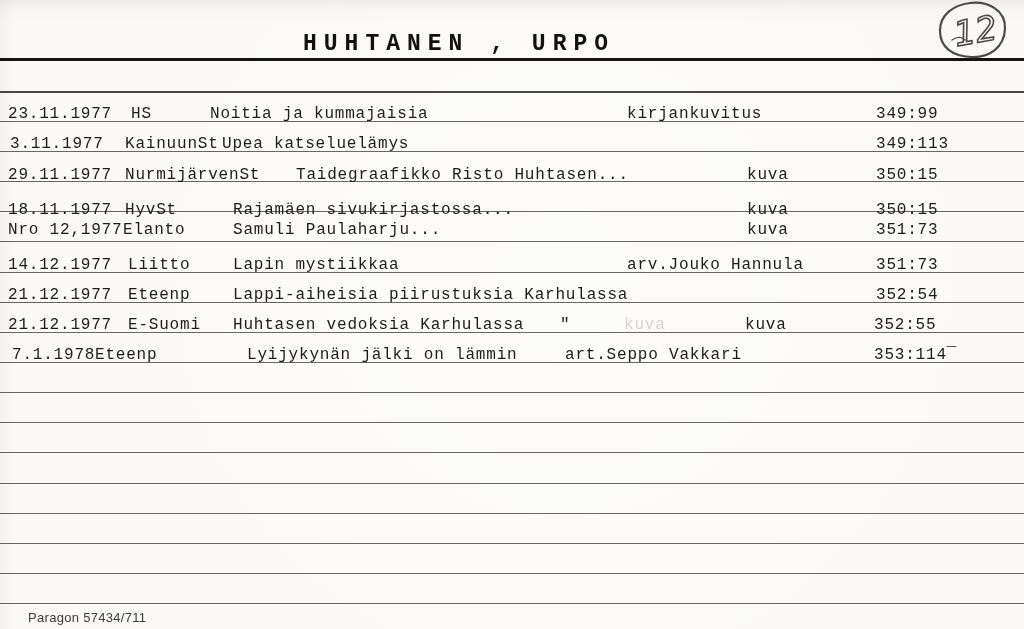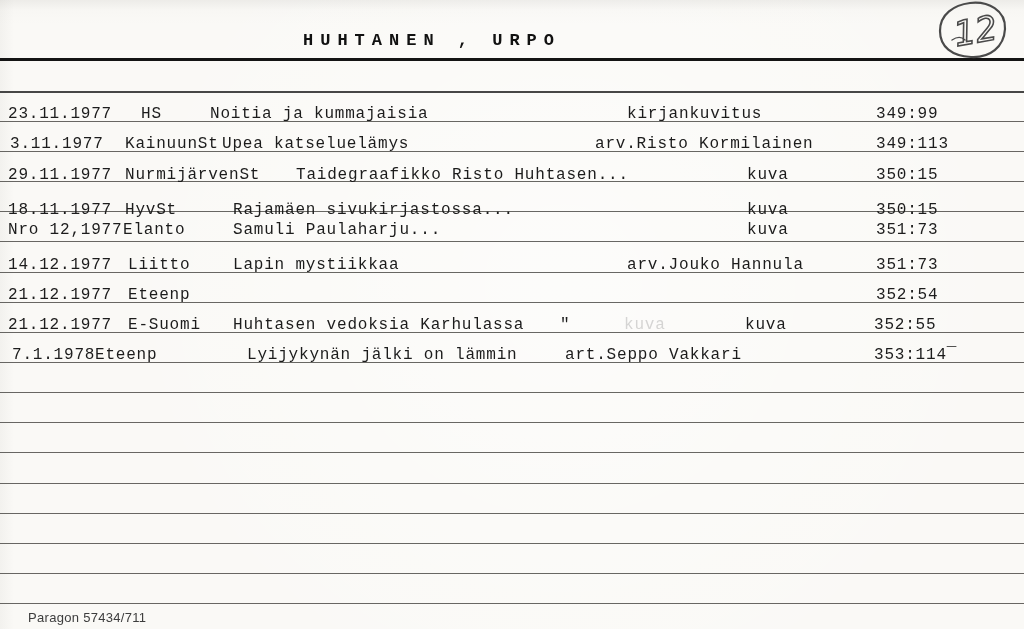--- a/index.html
+++ b/index.html
@@ -15,21 +15,21 @@
       linear-gradient(to bottom, rgba(120,118,112,0.10) 0, rgba(120,118,112,0.02) 10px, rgba(0,0,0,0) 24px),
       linear-gradient(to right, rgba(120,118,112,0.06) 0, rgba(0,0,0,0) 14px),
       radial-gradient(circle at 55% 45%, rgba(255,255,255,0.5), rgba(0,0,0,0) 70%);
     color:#1c1c1c;
   }
   .rule{position:absolute;left:0;width:1024px;height:1px;background:#4d4c49;opacity:.85;}
   .rule.dark{height:2px;background:#333;opacity:.9;}
   .rule.thick{height:3px;background:#141414;opacity:1;}
   .title{
     position:absolute;left:303px;top:31px;
-    font-size:17px;font-weight:700;letter-spacing:7px;
+    font-size:23px;font-weight:700;letter-spacing:7px;
     white-space:pre;color:#111;
   }
   .trow{position:absolute;left:0;width:884px;height:20px;font-size:16px;letter-spacing:0.8px;white-space:pre;}
   .trow span{position:absolute;bottom:0;}
   .ghost{color:rgba(140,140,140,0.35);}
   .circle-badge{position:absolute;left:928px;top:0px;width:86px;height:62px;}
   .imprint{
     position:absolute;left:28px;top:610px;
     font-family:"Liberation Sans","DejaVu Sans",sans-serif;
     font-size:13px;color:#3d3d3d;letter-spacing:0.3px;
@@ -57,31 +57,30 @@
   <div class="rule" style="top:422px"></div>
   <div class="rule" style="top:452px"></div>
   <div class="rule" style="top:483px"></div>
   <div class="rule" style="top:513px"></div>
   <div class="rule" style="top:543px"></div>
   <div class="rule" style="top:573px"></div>
   <div class="rule" style="top:603px"></div>
 
   <div class="trow" style="top:103px">
     <span style="left:8px">23.11.1977</span>
-    <span style="left:141px">HS</span>
+    <span style="left:131px">HS</span>
     <span style="left:210px">Noitia ja kummajaisia</span>
     <span style="left:627px">kirjankuvitus</span>
     <span style="left:876px">349:99</span>
   </div>
 
   <div class="trow" style="top:133px">
     <span style="left:10px">3.11.1977</span>
     <span style="left:125px">KainuunSt</span>
     <span style="left:222px">Upea katseluelämys</span>
-    <span style="left:595px">arv.Risto Kormilainen</span>
     <span style="left:876px">349:113</span>
   </div>
 
   <div class="trow" style="top:164px">
     <span style="left:8px">29.11.1977</span>
     <span style="left:125px">NurmijärvenSt</span>
     <span style="left:296px">Taidegraafikko Risto Huhtasen...</span>
     <span style="left:747px">kuva</span>
     <span style="left:876px">350:15</span>
   </div>
@@ -106,20 +105,21 @@
     <span style="left:8px">14.12.1977</span>
     <span style="left:128px">Liitto</span>
     <span style="left:233px">Lapin mystiikkaa</span>
     <span style="left:627px">arv.Jouko Hannula</span>
     <span style="left:876px">351:73</span>
   </div>
 
   <div class="trow" style="top:284px">
     <span style="left:8px">21.12.1977</span>
     <span style="left:128px">Eteenp</span>
+    <span style="left:233px">Lappi-aiheisia piirustuksia Karhulassa</span>
     <span style="left:876px">352:54</span>
   </div>
 
   <div class="trow" style="top:314px">
     <span style="left:8px">21.12.1977</span>
     <span style="left:128px">E-Suomi</span>
     <span style="left:233px">Huhtasen vedoksia Karhulassa</span>
     <span style="left:560px">"</span>
     <span style="left:624px" class="ghost">kuva</span>
     <span style="left:745px">kuva</span>

